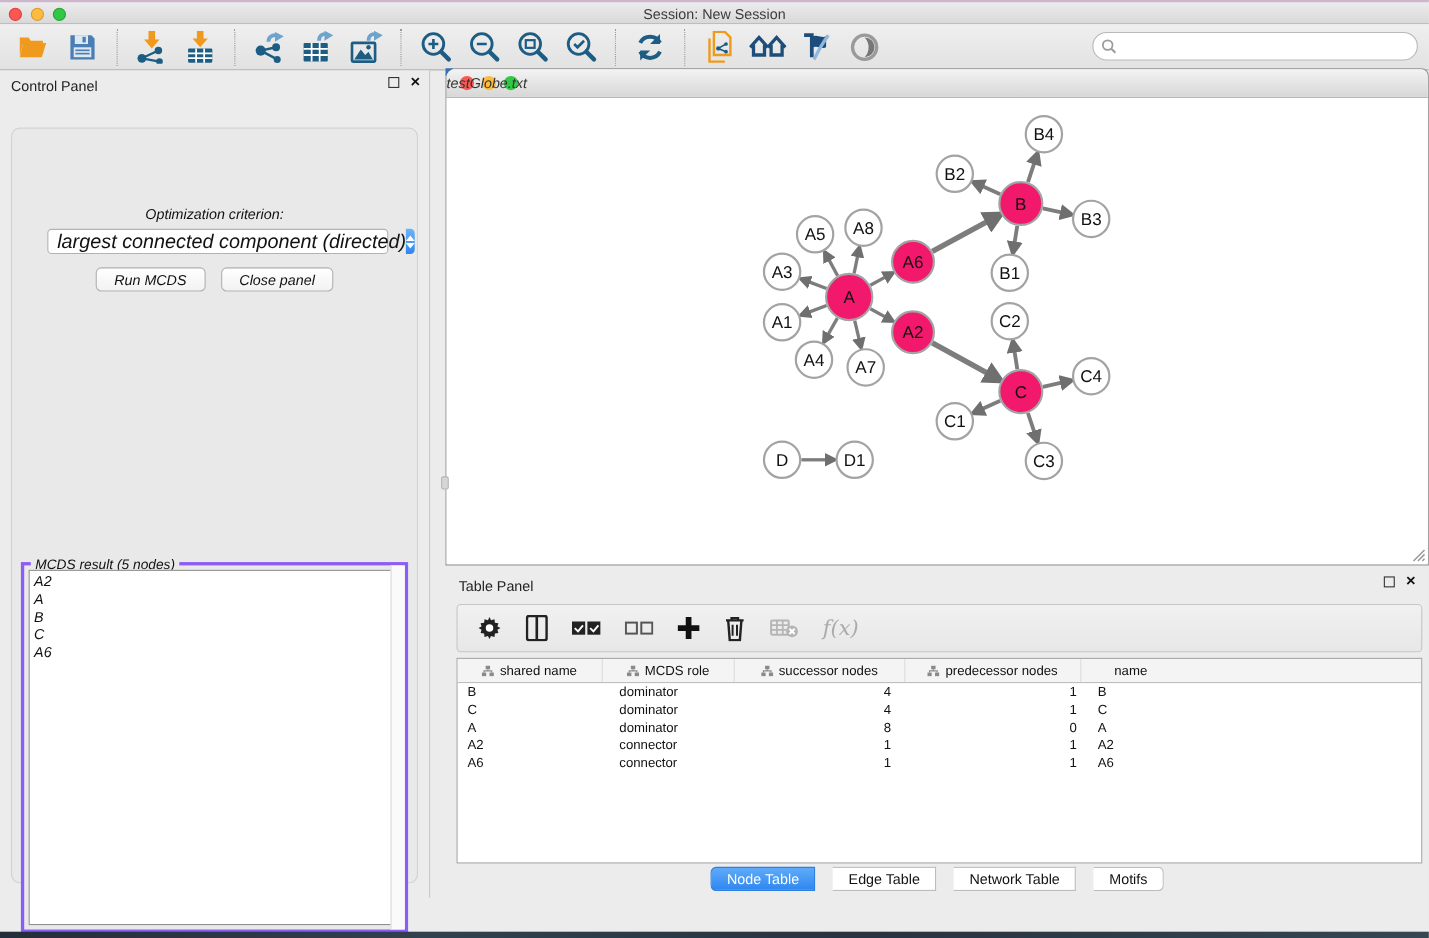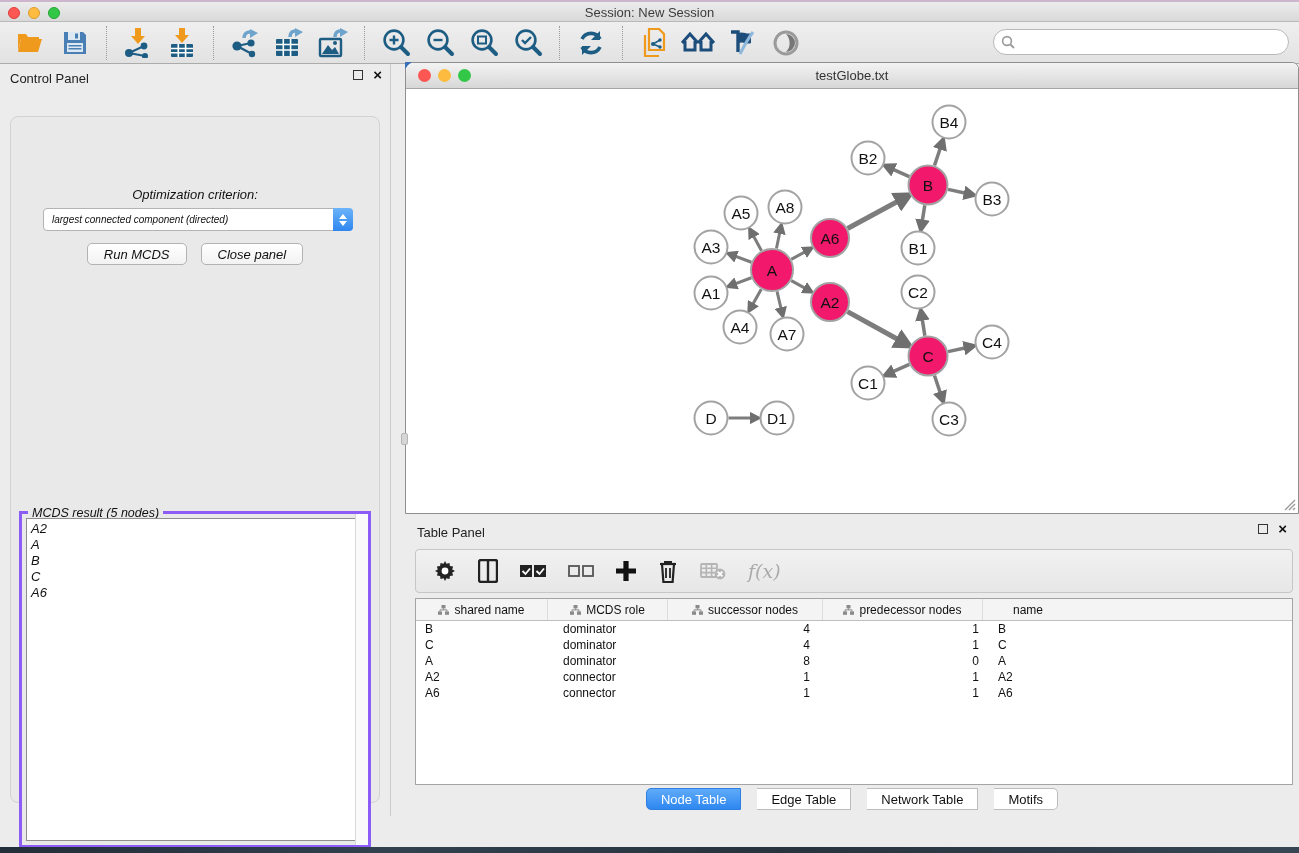--- a/index.html
+++ b/index.html
@@ -43,21 +43,21 @@
   .seg-tab { height:22px; padding:0 14px; font-size:13px; display:flex; align-items:center;
     background:#fff; border:1px solid #bcbcbc; border-left:none; color:#111; }
   .seg-tab:first-child { border-left:1px solid #bcbcbc; border-radius:5px 0 0 5px; }
   .seg-tab:last-child { border-radius:0 5px 5px 0; }
   .seg-tab.active { background:linear-gradient(#5fabf9,#2e87f0); color:#fff; border-color:#2e7fe0; }
   .cp-body { position:absolute; left:10px; right:10px; top:52px; height:687px;
     background:#e9e9e9; border:1px solid #d2d2d2; border-radius:8px;font-style:italic; }
   .opt-label { position:absolute; left:0; right:0; top:70px; text-align:center; font-size:13px; color:#111; }
   .criterion { position:absolute; left:32px; right:26px; top:91px; height:23px;
     background:#fff; border:1px solid #b3b3b3; border-radius:4px; display:flex; align-items:center; }
-  .criterion-text { flex:1; font-size:10px; color:#111; padding-left:8px; white-space:nowrap; }
+  .criterion-text { flex:1; font-size:18px; color:#111; padding-left:8px; white-space:nowrap; }
   .criterion-stepper { width:20px; height:23px; margin:-1px -1px -1px 0;
     background:linear-gradient(#6cb3fa,#2e86ef); border-radius:0 4px 4px 0;
     display:flex; flex-direction:column; align-items:center; justify-content:center; gap:2px; }
   .chev-up { width:0; height:0; border-left:4px solid transparent; border-right:4px solid transparent; border-bottom:5px solid #fff; }
   .chev-dn { width:0; height:0; border-left:4px solid transparent; border-right:4px solid transparent; border-top:5px solid #fff; }
   .cp-buttons { position:absolute; left:0; right:0; top:126px; display:flex; justify-content:center; gap:14px; }
   .cp-btn { height:22px; padding:0 16px; font-size:13px; background:linear-gradient(#ffffff,#f2f2f2);
     border:1px solid #b3b3b3; border-radius:5px; color:#111; display:flex; align-items:center; }
   .result-box { position:absolute; left:8px; right:8px; top:394px; height:337px;
     border:3px solid #8b5cf6; background:#e9e9e9; }
@@ -69,21 +69,21 @@
     background:#fafafa; border-left:1px solid #d9d9d9; }
 
   
   .net-window { position:absolute; left:405px; top:62px; width:894px; height:452px;
     background:#fff; border:1px solid #8f8f8f; border-radius:7px 7px 0 0; }
   .net-titlebar { position:absolute; left:0; right:0; top:0; height:26px;
     background:linear-gradient(#f3f3f3,#d7d7d7); border-bottom:1px solid #a6a6a6;
     border-radius:7px 7px 0 0; }
   .net-lights { position:absolute; left:12px; top:6px; display:flex; gap:7px; }
   .net-light { width:13px; height:13px; border-radius:50%; }
-  .net-title { position:absolute; left:0; right:0; top:5px; text-align:center; font-size:13px; color:#333; }
+  .net-title { position:absolute; left:0; right:0; top:5px; font-size:13px; color:#333;font-style:italic; }
   .net-corner { position:absolute; left:-1px; top:-1px; width:0; height:0;
     border-top:7px solid #3b6fb5; border-right:7px solid transparent; }
   .net-canvas { position:absolute; left:0; top:26px; width:892px; height:424px; background:#fff; }
   .resize-grip { position:absolute; right:2px; bottom:2px; width:14px; height:14px; }
   .split-handle { position:absolute; left:-5px; top:370px; width:7px; height:12px;
     background:#d6d6d6; border:1px solid #b5b5b5; border-radius:2px; }
 
   
   .table-panel { position:absolute; left:405px; top:520px; width:894px; height:296px; background:#ececec; }
   .tp-header { position:absolute; left:12px; top:5px; font-size:13px; color:#222; }

